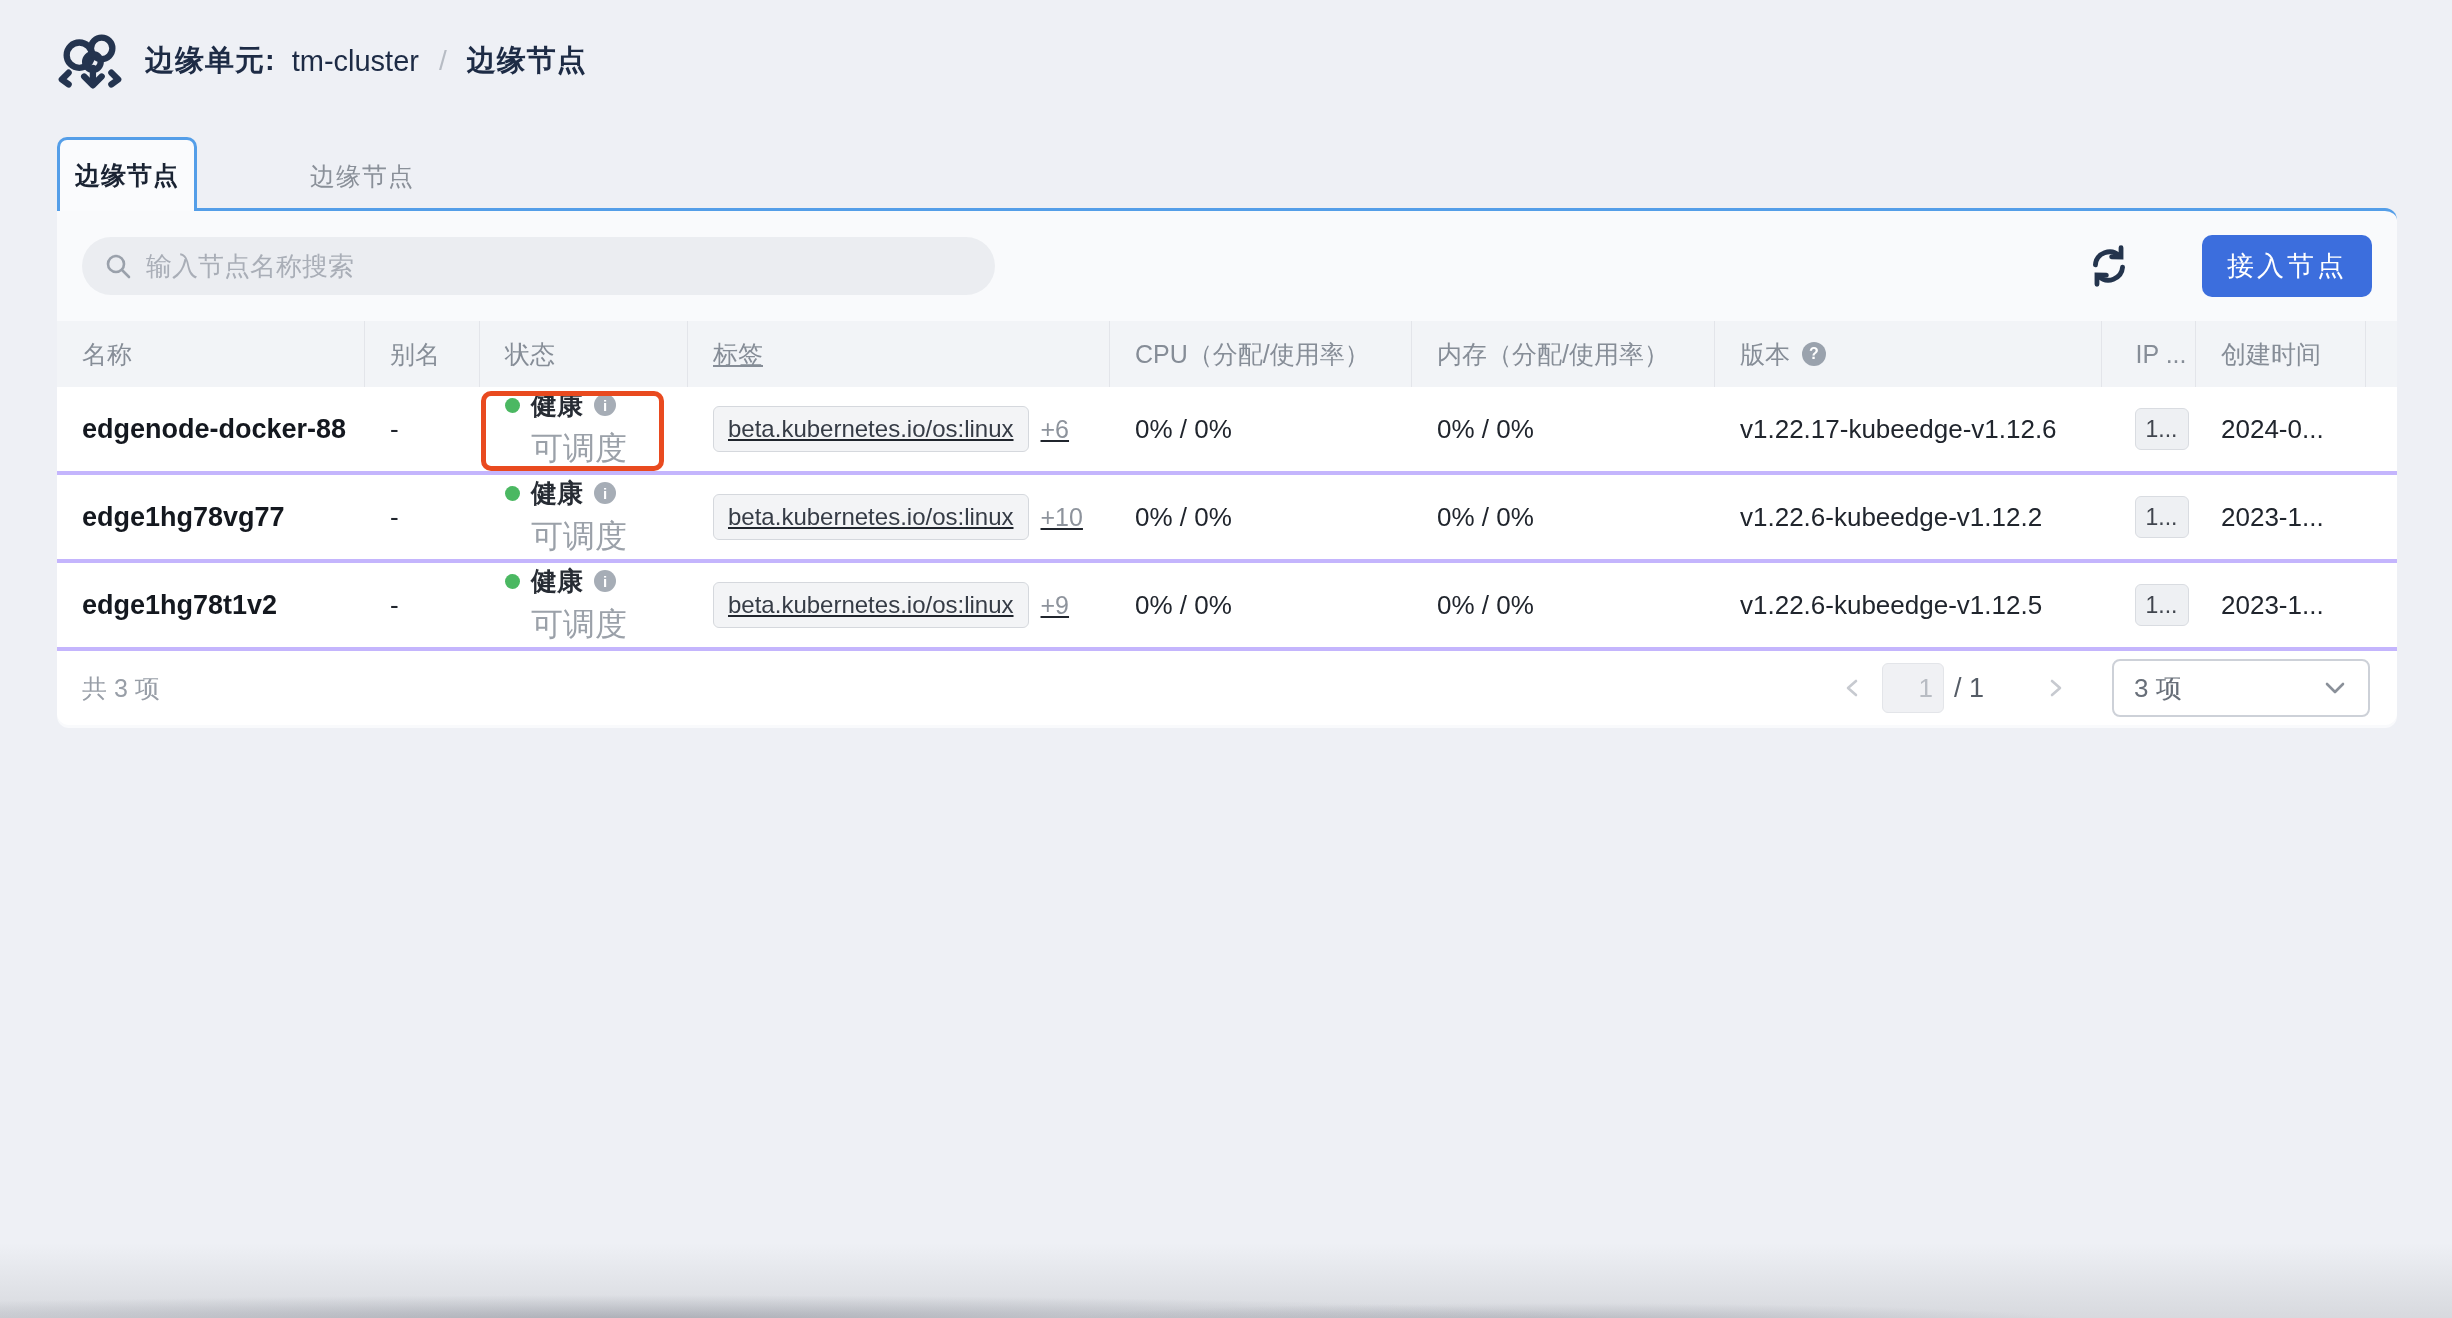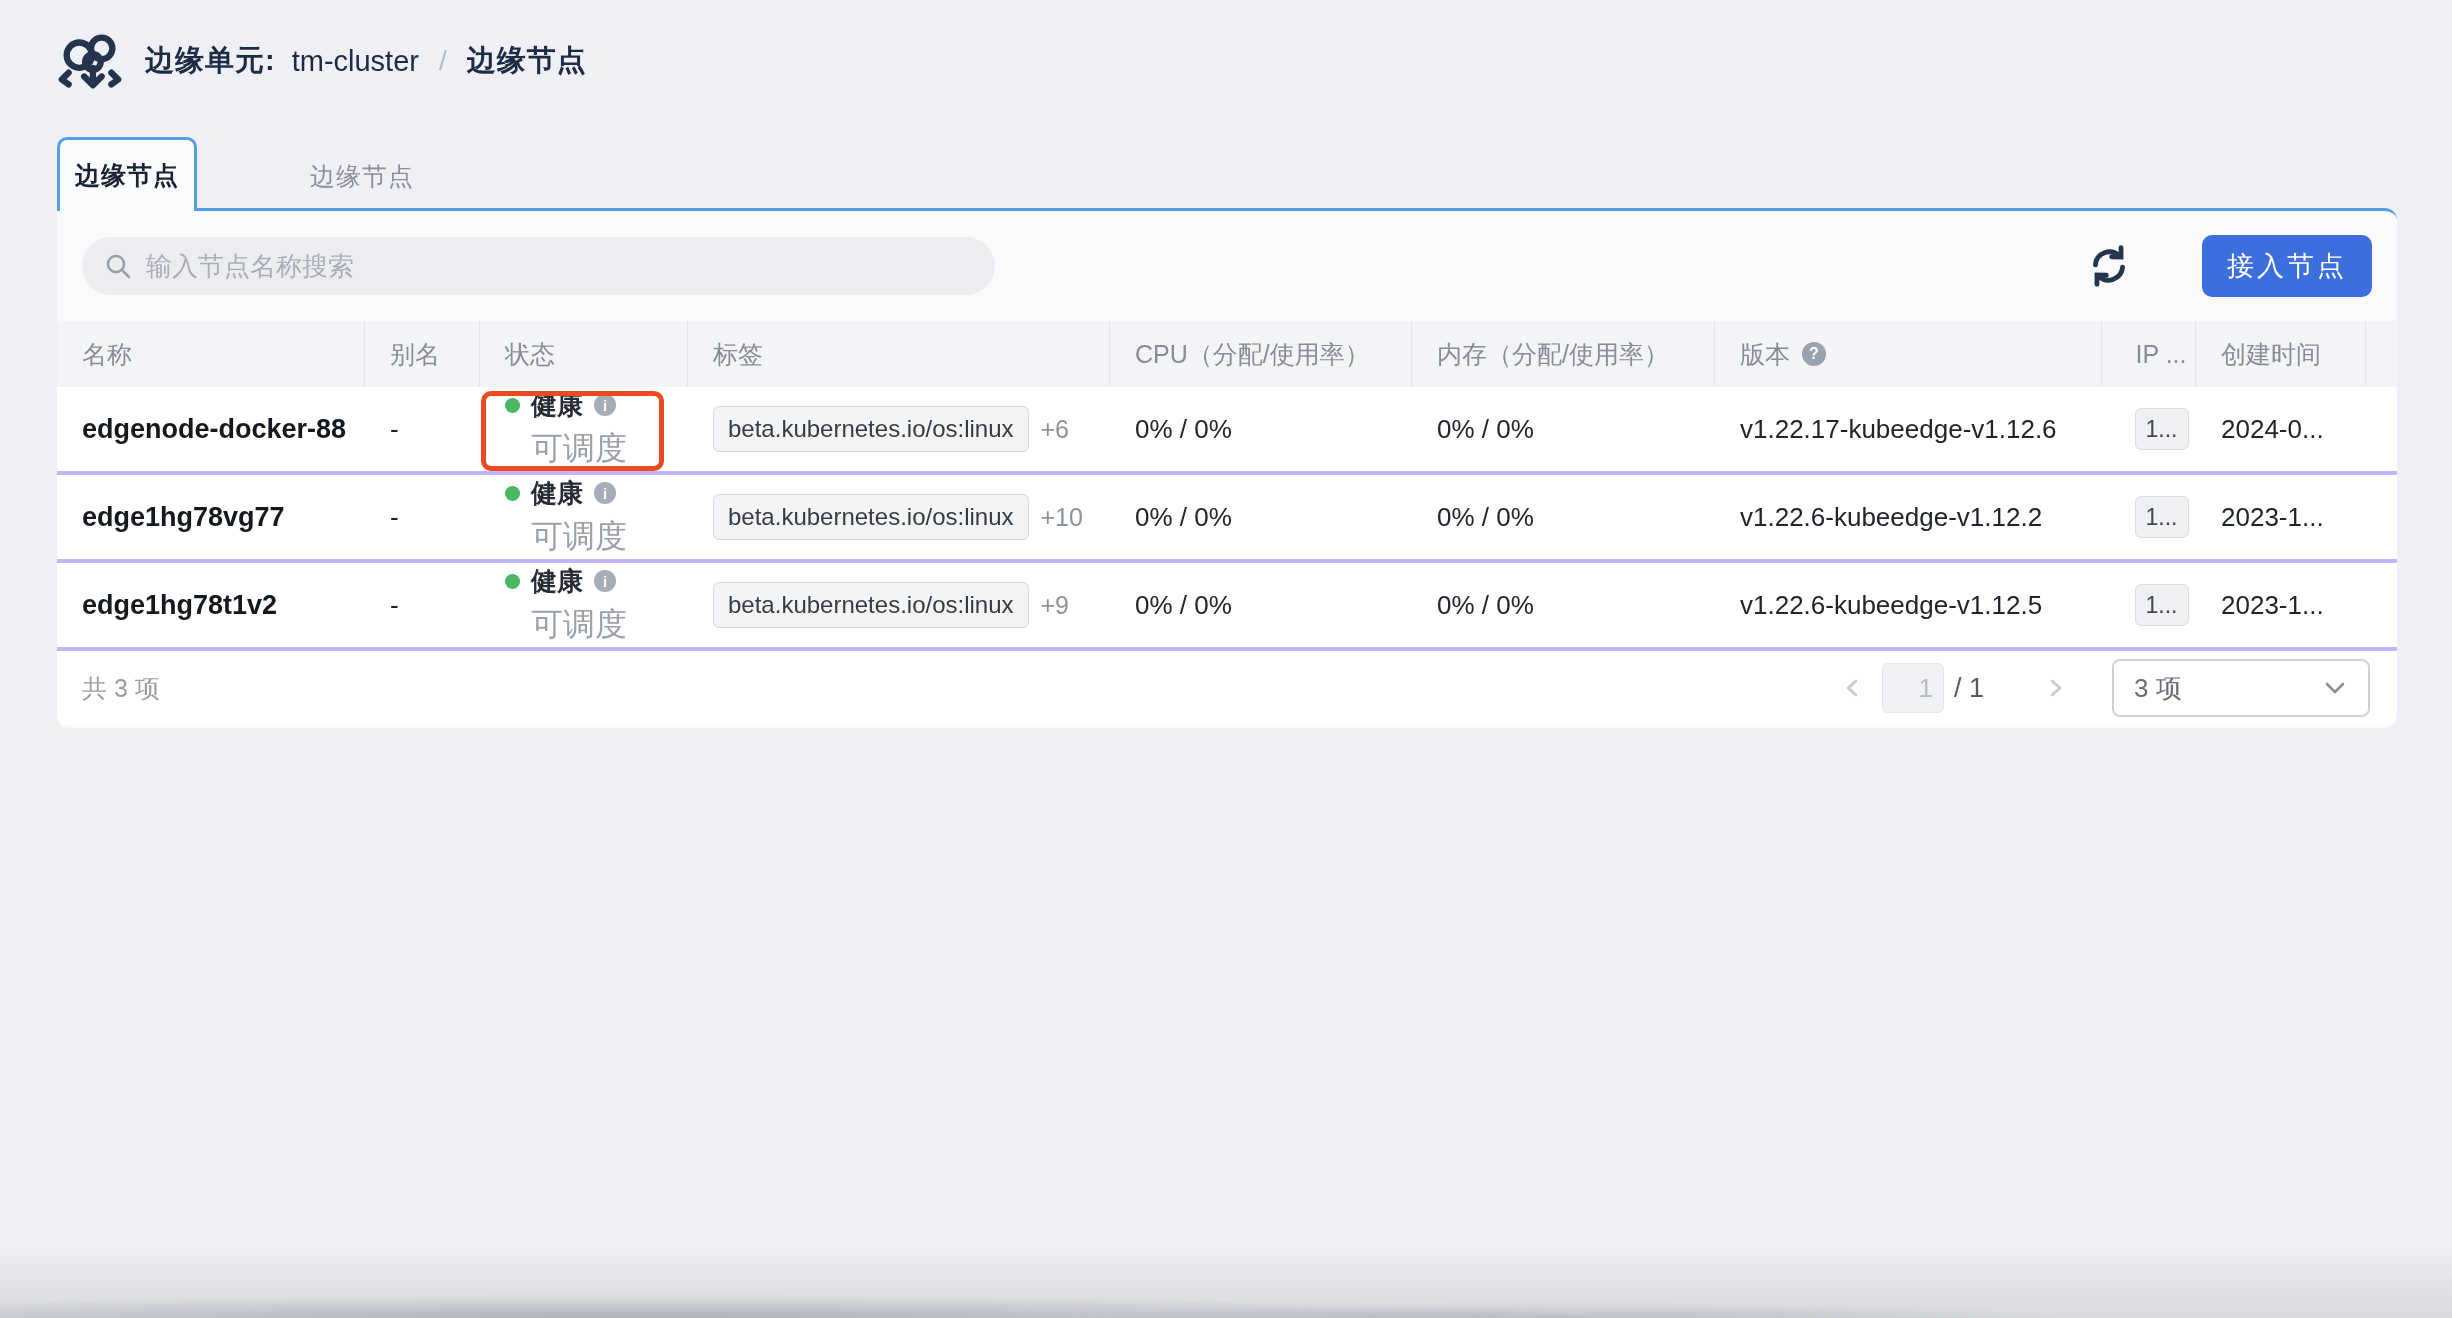--- a/index.html
+++ b/index.html
@@ -67,21 +67,21 @@
   }
   .th:last-child { border-right:none; }
   .help-icon {
     width:24px; height:24px; border-radius:50%; background:#9aa2ad; color:#ffffff;
     font-size:16px; font-weight:700; display:inline-flex; align-items:center; justify-content:center;
     margin-left:12px; flex:0 0 auto; cursor:pointer;
   }
   .c-name    { width:308px; }
   .c-alias   { width:115px; }
   .c-status  { width:208px; }
-  .c-labels  { width:422px; }
+  .c-labels  { width:422px;text-decoration:underline; }
   .c-cpu     { width:302px;text-align:center; }
   .c-mem     { width:303px; }
   .c-ver     { width:387px; }
   .c-ip      { width:94px;justify-content:center;  }
   .c-created { width:170px; }
   .c-end     { width:31px; padding-left:0; }
 
   .tbody { background:#ffffff; }
   .tr { display:flex; height:88px; align-items:center; background:#ffffff; border-bottom:4px solid #c4b5fd; }
   .td { padding-left:25px; overflow:hidden; white-space:nowrap; font-size:26px; color:#20252d; display:flex; align-items:center; }

